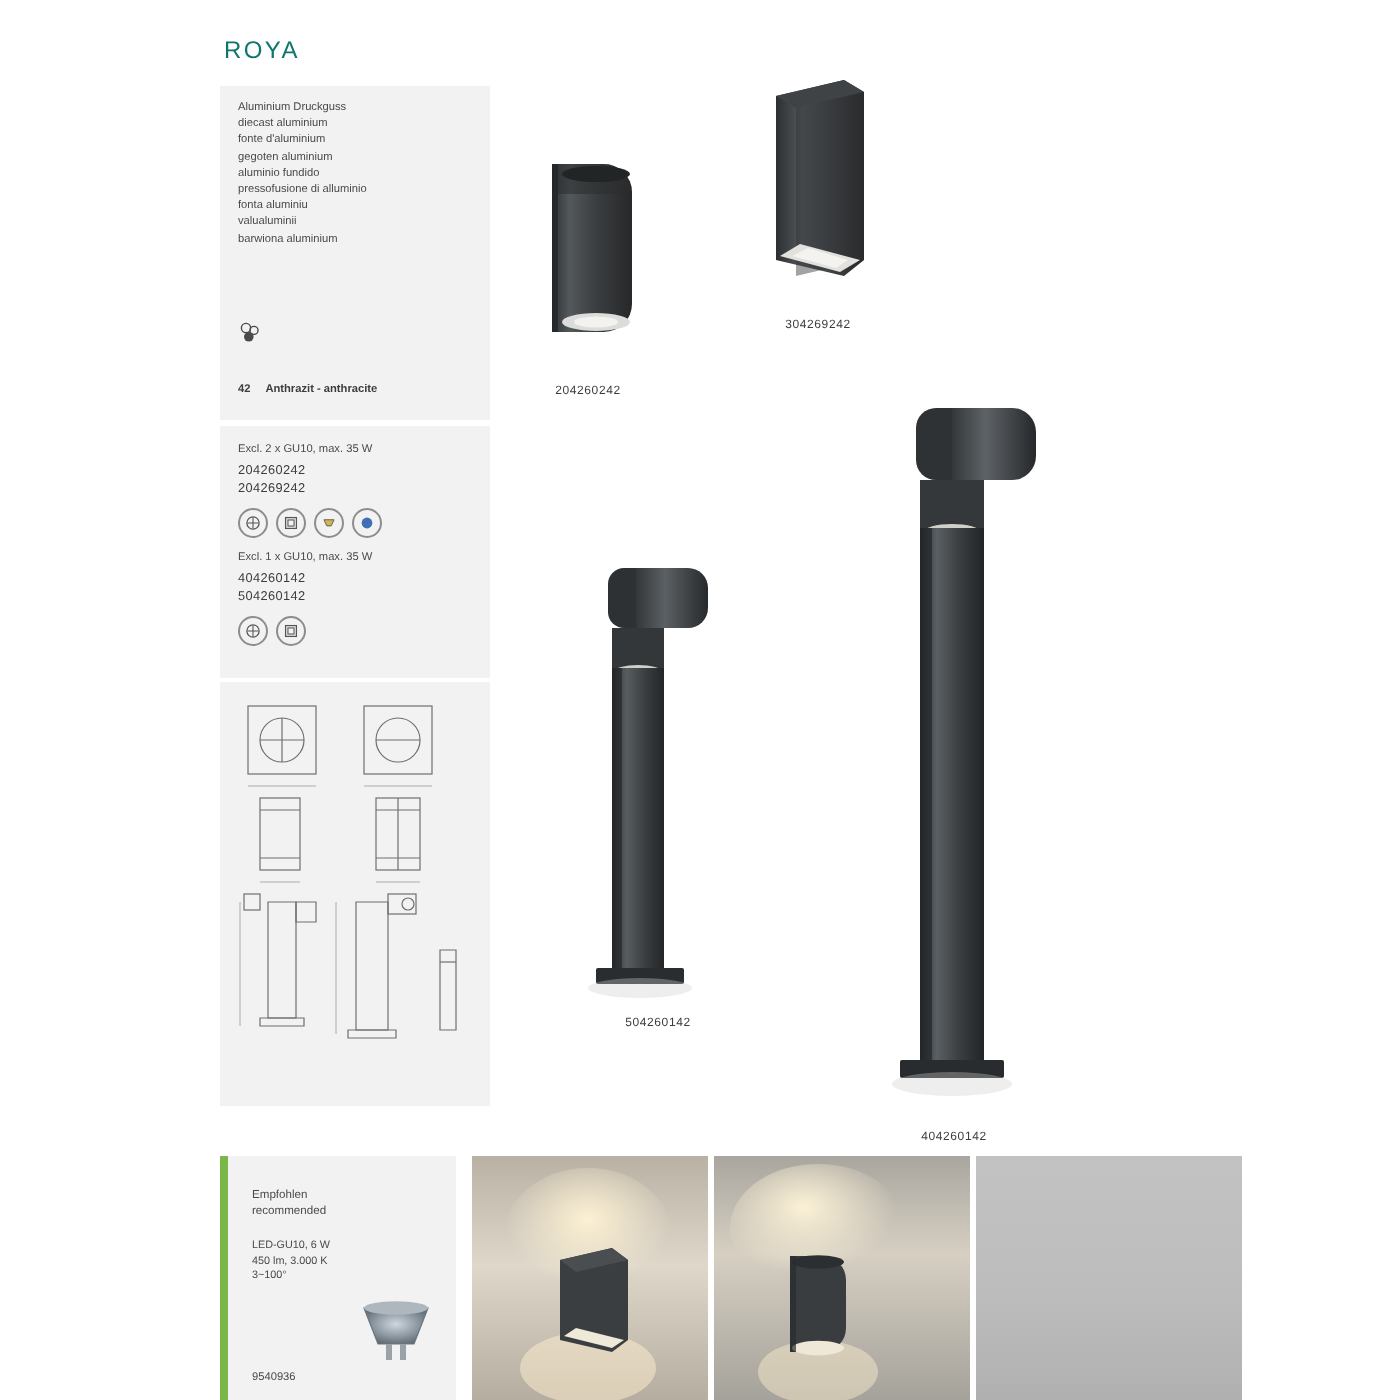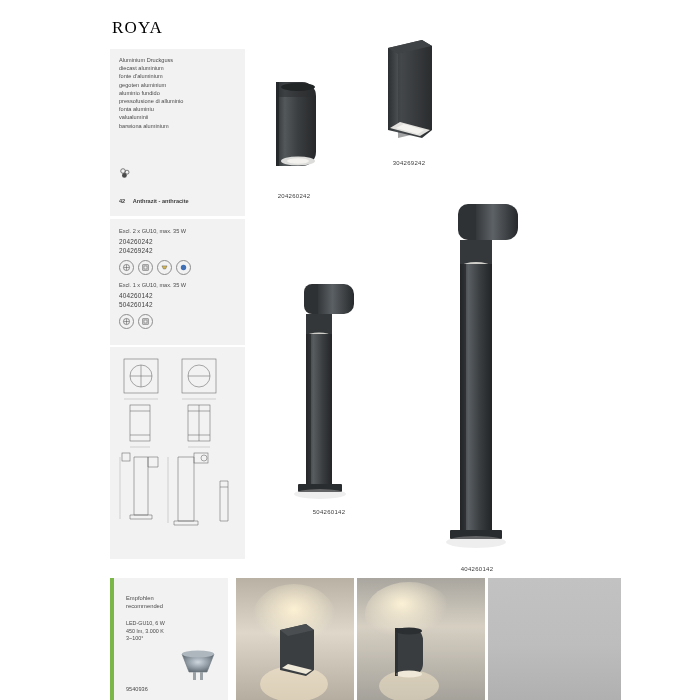--- a/index.html
+++ b/index.html
@@ -9,22 +9,22 @@
     font-family:"Liberation Sans", sans-serif;
     color:#3a3a3a;
     position:relative;
     overflow:hidden;
   }
   .page{position:relative;width:700px;height:700px;}
 
   
   .left-col{position:absolute;left:110px;top:18px;width:135px;}
   .title{
-    font-size:17px;letter-spacing:1.2px;color:#000000;
-    font-weight:400;margin:0 0 10px 2px;font-family:Liberation Serif, serif;
+    font-size:12px;letter-spacing:1.2px;color:#0f766e;
+    font-weight:400;margin:0 0 10px 2px;font-family:Liberation Sans, sans-serif;
   }
   .panel{
     background:#f2f2f2;border-top:1px solid #ffffff;
     padding:7px 9px 9px 9px;margin-bottom:2px;
   }
   .panel .line{font-size:5.6px;line-height:8.2px;color:#4a4a4a;}
   .mat-row{display:flex;align-items:center;margin-top:9px;}
   .mat-row .icon-al{margin-right:5px;}
   .mat-text{font-size:5.6px;font-weight:bold;color:#3d3d3d;}
 

